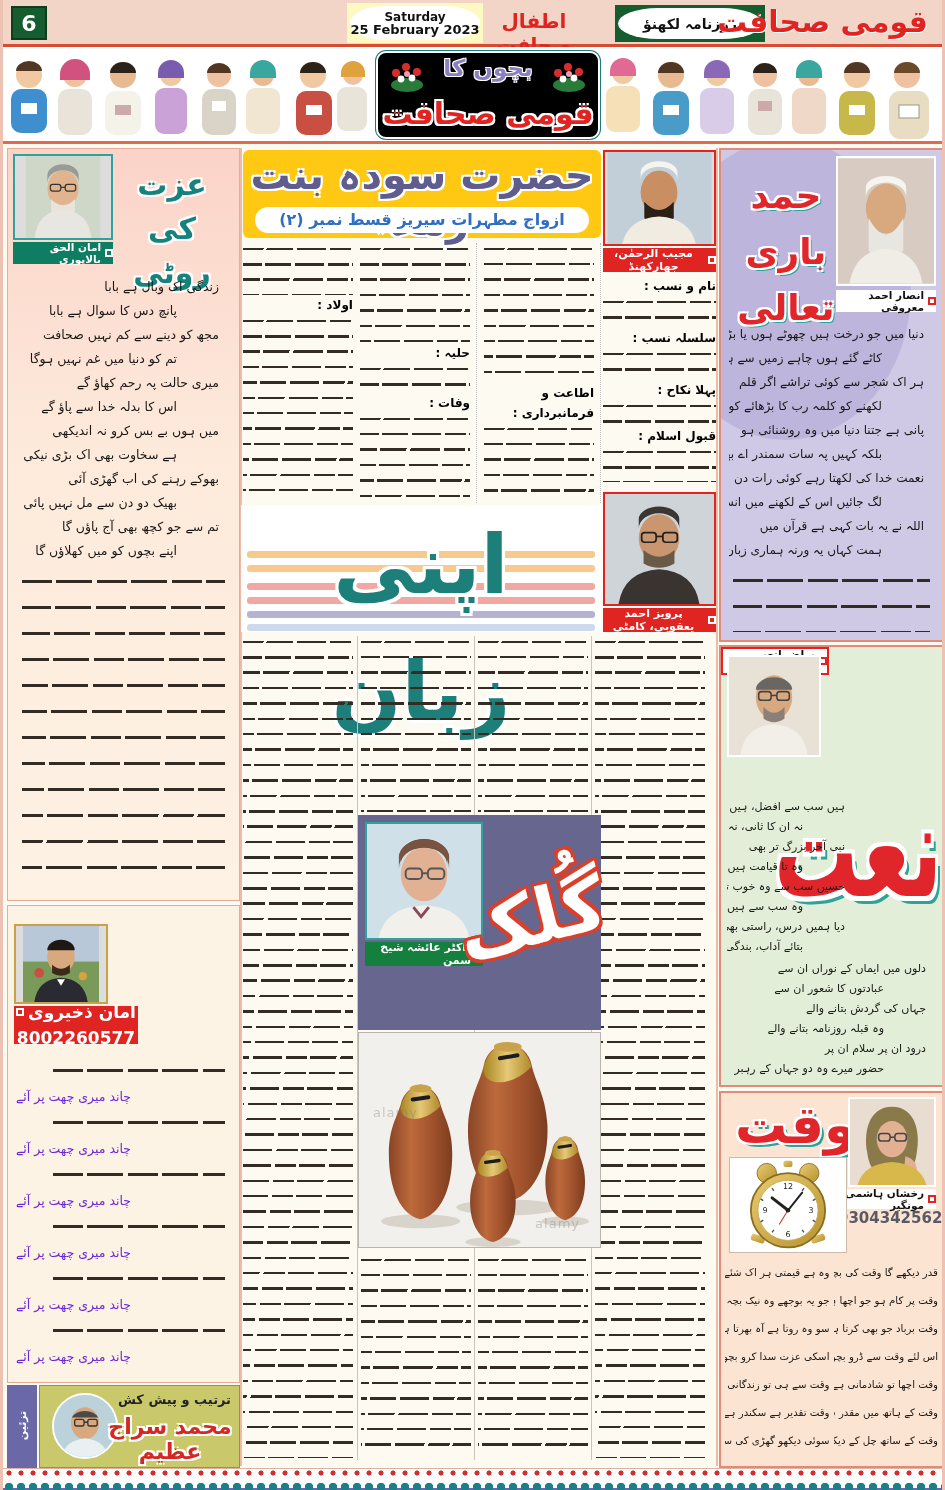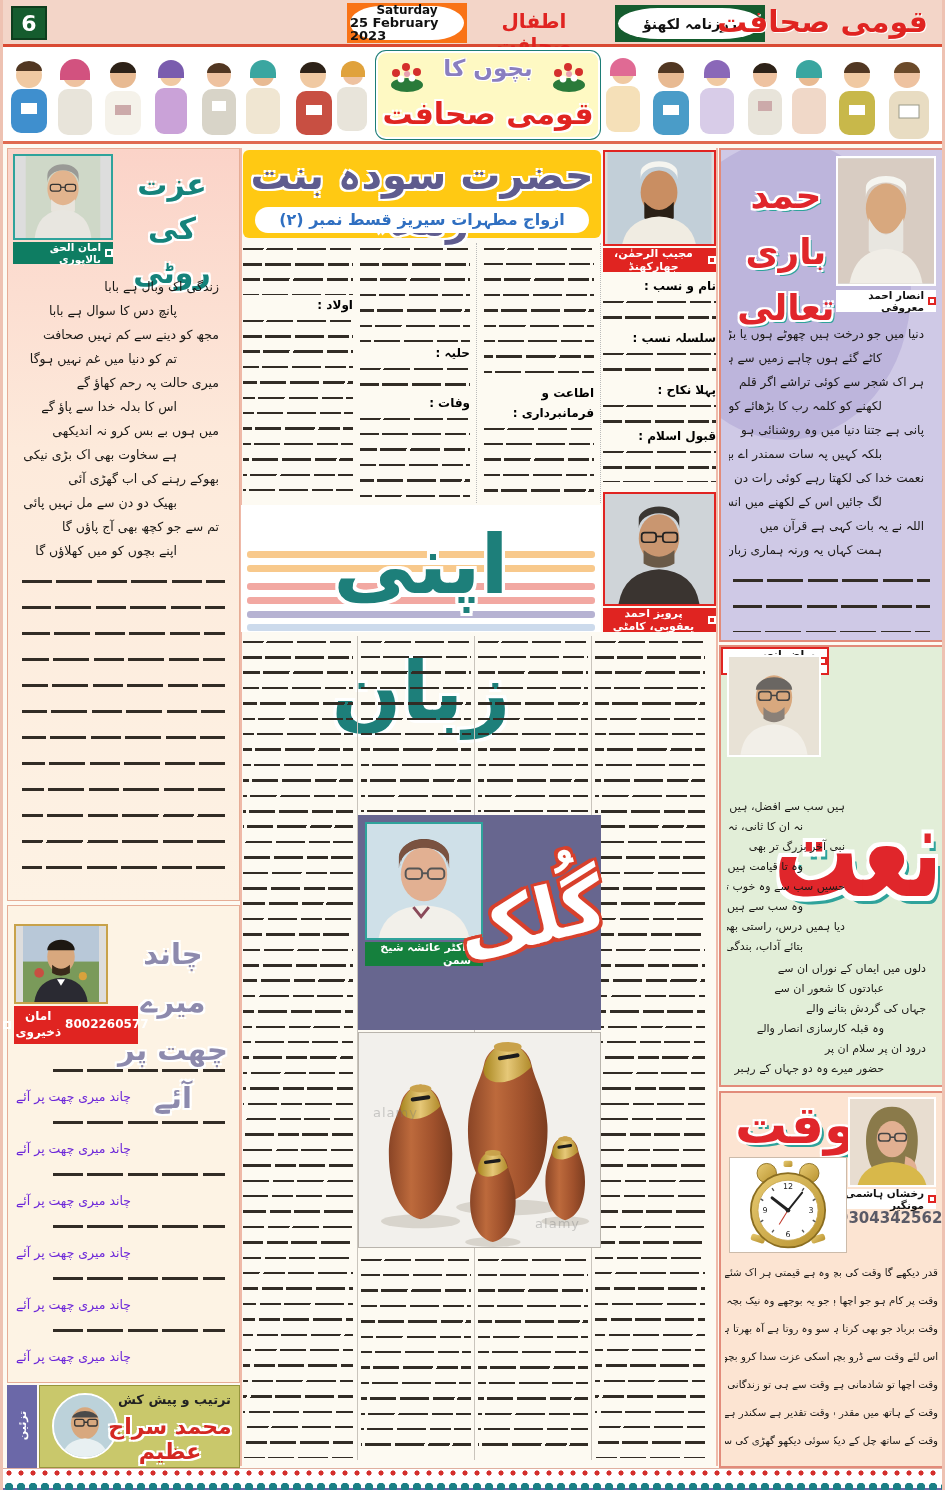--- a/index.html
+++ b/index.html
@@ -24,32 +24,32 @@
 }
 
 
 .masthead{left:0;top:0;width:100%;height:47px;background:#f3d5c8;border-bottom:3px solid #d94a33}
 .mh-num{left:8px;top:6px;width:36px;height:34px;background:#155c2e;border:2px solid #0d3d1d;color:#fff;
   font-size:22px;font-weight:bold;display:flex;align-items:center;justify-content:center}
 .mh-logo{left:66px;top:3px;width:240px;height:40px;background:#e02421;padding:3px;display:flex}
 .mh-oval{flex:1;background:#fff;border-radius:50% / 90%;display:flex;flex-direction:column;align-items:center;justify-content:center;line-height:1}
 .mh-logo .t1{font-size:23px;font-weight:bold;letter-spacing:1px;color:#111}
 .mh-logo .t2{font-size:10.5px;font-weight:bold;color:#111;margin-top:1px}
-.mh-date{left:344px;top:3px;width:120px;height:40px;background:#f97316;padding:3px;display:flex}
+.mh-date{left:344px;top:3px;width:136px;height:40px;background:#fef9c3;padding:3px;display:flex}
 .mh-date .t1{font-size:12px;font-weight:bold;color:#111}
 .mh-date .t2{font-size:13px;font-weight:bold;color:#111}
 .mh-atfal{left:476px;top:9px;width:110px;font-size:20px;font-weight:bold;color:#e02421;text-align:center}
 .mh-rozn{left:612px;top:5px;width:150px;height:37px;background:#155c2e;padding:3px;display:flex}
 .mh-rozn .t1{font-size:14px;font-weight:bold;color:#111}
 .mh-qaumi{right:14px;top:4px;font-size:30px;font-weight:bold;color:#e02421;
   text-shadow:1px 1px 0 #fff}
 
 
 .banner{left:0;top:47px;width:100%;height:97px;background:#fff;border-bottom:3px solid #e06a50}
-.banner-center{left:373px;top:4px;width:224px;height:88px;background:#fef9c3;border:2px solid #fff;
+.banner-center{left:373px;top:4px;width:224px;height:88px;background:#000000;border:2px solid #fff;
   border-radius:10px;box-shadow:0 0 0 1px #1c7d76}
 .banner-kids-label{left:0;right:0;top:2px;text-align:center;font-size:23px;font-weight:bold;color:#8a7fc0;
   text-shadow:-1px -1px 0 #fff,1px -1px 0 #fff,-1px 1px 0 #fff,1px 1px 0 #fff}
 .banner-title{left:0;right:0;bottom:6px;text-align:center;font-size:30px;font-weight:bold;color:#e02421;
   text-shadow:-2px -2px 0 #fff,2px -2px 0 #fff,-2px 2px 0 #fff,2px 2px 0 #fff}
 
 
 .vdiv{width:2px;background:#efb9a8}
 .captionbox{background:#e02421;color:#fff;font-weight:bold;text-align:center;display:flex;align-items:center;justify-content:center;gap:4px}
 .sq{display:inline-block;width:8px;height:8px;border:2px solid #fff;background:transparent;flex:none}
@@ -63,21 +63,21 @@
 .photo-frame{border:2px solid #2fa39b;background:#ddd;overflow:hidden}
 .cap-green{background:#0e7d62;color:#fff;font-size:10.5px;font-weight:bold}
 .plines{direction:rtl}
 .plines div{font-size:12.5px;line-height:24px;color:#1b1916;white-space:nowrap;overflow:hidden}
 .plines div:nth-child(odd){text-align:right;padding-right:10px}
 .plines div:nth-child(even){text-align:right;padding-right:52px}
 
 .block-chand{left:4px;top:905px;width:233px;height:478px;border:1px solid #e6ad96;background:#fdf3e4}
 .ch-title{right:4px;top:24px;width:124px;text-align:center;font-size:29px;line-height:48px;font-weight:bold;color:#8d8aad;
   text-shadow:-2px -2px 0 #fff,2px -2px 0 #fff,-2px 2px 0 #fff,2px 2px 0 #fff}
-.cap-chand{left:6px;top:100px;width:124px;height:38px;flex-direction:row;line-height:1.3;font-size:12px}
+.cap-chand{left:6px;top:100px;width:124px;height:38px;flex-direction:column;line-height:1.3;font-size:17px}
 .chand-poem{left:8px;right:8px;top:152px;direction:rtl}
 .chand-poem .refrain{font-size:12.5px;line-height:26px;color:#6d28d9;text-align:left;padding-right:48px;white-space:nowrap}
 .chand-poem .gl{height:26px;margin-right:6px;width:80%}
 
 .block-credit{left:4px;top:1385px;width:233px;height:83px}
 .credit-strip{left:0;top:0;width:30px;height:83px;background:#6b68a8;overflow:hidden}
 .credit-strip span{position:absolute;left:-22px;top:34px;width:74px;transform:rotate(-90deg);color:#fff;font-size:11px;font-weight:bold;text-align:center}
 .credit-main{left:32px;top:0;width:201px;height:83px;background:#c9c86b;border:1px solid #96953c}
 .credit-label{right:8px;top:6px;font-size:13px;font-weight:bold;color:#222}
 .credit-name{right:4px;top:28px;width:130px;text-align:center;font-size:22px;font-weight:bold;color:#d42822;
@@ -341,24 +341,20 @@
           <path d="M14,94 Q18,66 47,64 Q76,66 80,94 Z" fill="#2a2a32"></path>
           <path d="M42,66 l5,8 5,-8 z" fill="#fff"></path>
         </svg>
     </div>
     <div class="abs captionbox cap-chand">
       <div style="display:flex;align-items:center;gap:4px">
           <span class="sq"></span>
           <span class="ur">امان ذخیروی</span>
         </div>
       <div>8002260577</div>
-    </div>
-    <div class="abs ch-title ur">
-      <div>چاند میرے</div>
-      <div>چھت پر آئے</div>
     </div>
     <div class="abs chand-poem">
       <div class="gl greek-p"></div>
       <div class="refrain">چاند میری چھت پر آئے</div>
       <div class="gl greek-p"></div>
       <div class="refrain">چاند میری چھت پر آئے</div>
       <div class="gl greek-p"></div>
       <div class="refrain">چاند میری چھت پر آئے</div>
       <div class="gl greek-p"></div>
       <div class="refrain">چاند میری چھت پر آئے</div>
@@ -615,21 +611,21 @@
         <div class="nowrap">وہ تا قیامت ہیں راہبر بھی</div>
         <div class="nowrap">حسیں سب سے وہ خوب تر بھی</div>
         <div class="nowrap">وہ سب سے ہیں نیک خو بھی</div>
         <div class="nowrap">دیا ہمیں درس، راستی بھی</div>
         <div class="nowrap">بتائے آداب، بندگی بھی</div>
       </div>
     <div class="abs naat-poem naat-c2 plines">
         <div class="nowrap">دلوں میں ایماں کے نوراں ان سے</div>
         <div class="nowrap">عبادتوں کا شعور ان سے</div>
         <div class="nowrap">جہاں کی گردش بتانے والے</div>
-        <div class="nowrap">وہ قبلہ کارسازی انصار والے</div>
+        <div class="nowrap">وہ قبلہ روزنامہ بتانے والے</div>
         <div class="nowrap">درود ان پر سلام ان پر</div>
         <div class="nowrap">حضور میرے وہ دو جہاں کے رہبر</div>
       </div>
   </div>
 
   <div class="rblock block-waqt">
     <div class="abs waqt-title ur">وقت</div>
     <div class="abs photo-frame" style="right:6px;top:4px;width:88px;height:90px;border-color:#fff">
       <svg width="100%" height="100%" viewBox="0 0 88 90">
           <rect width="88" height="90" fill="#e8ddd0"></rect>

